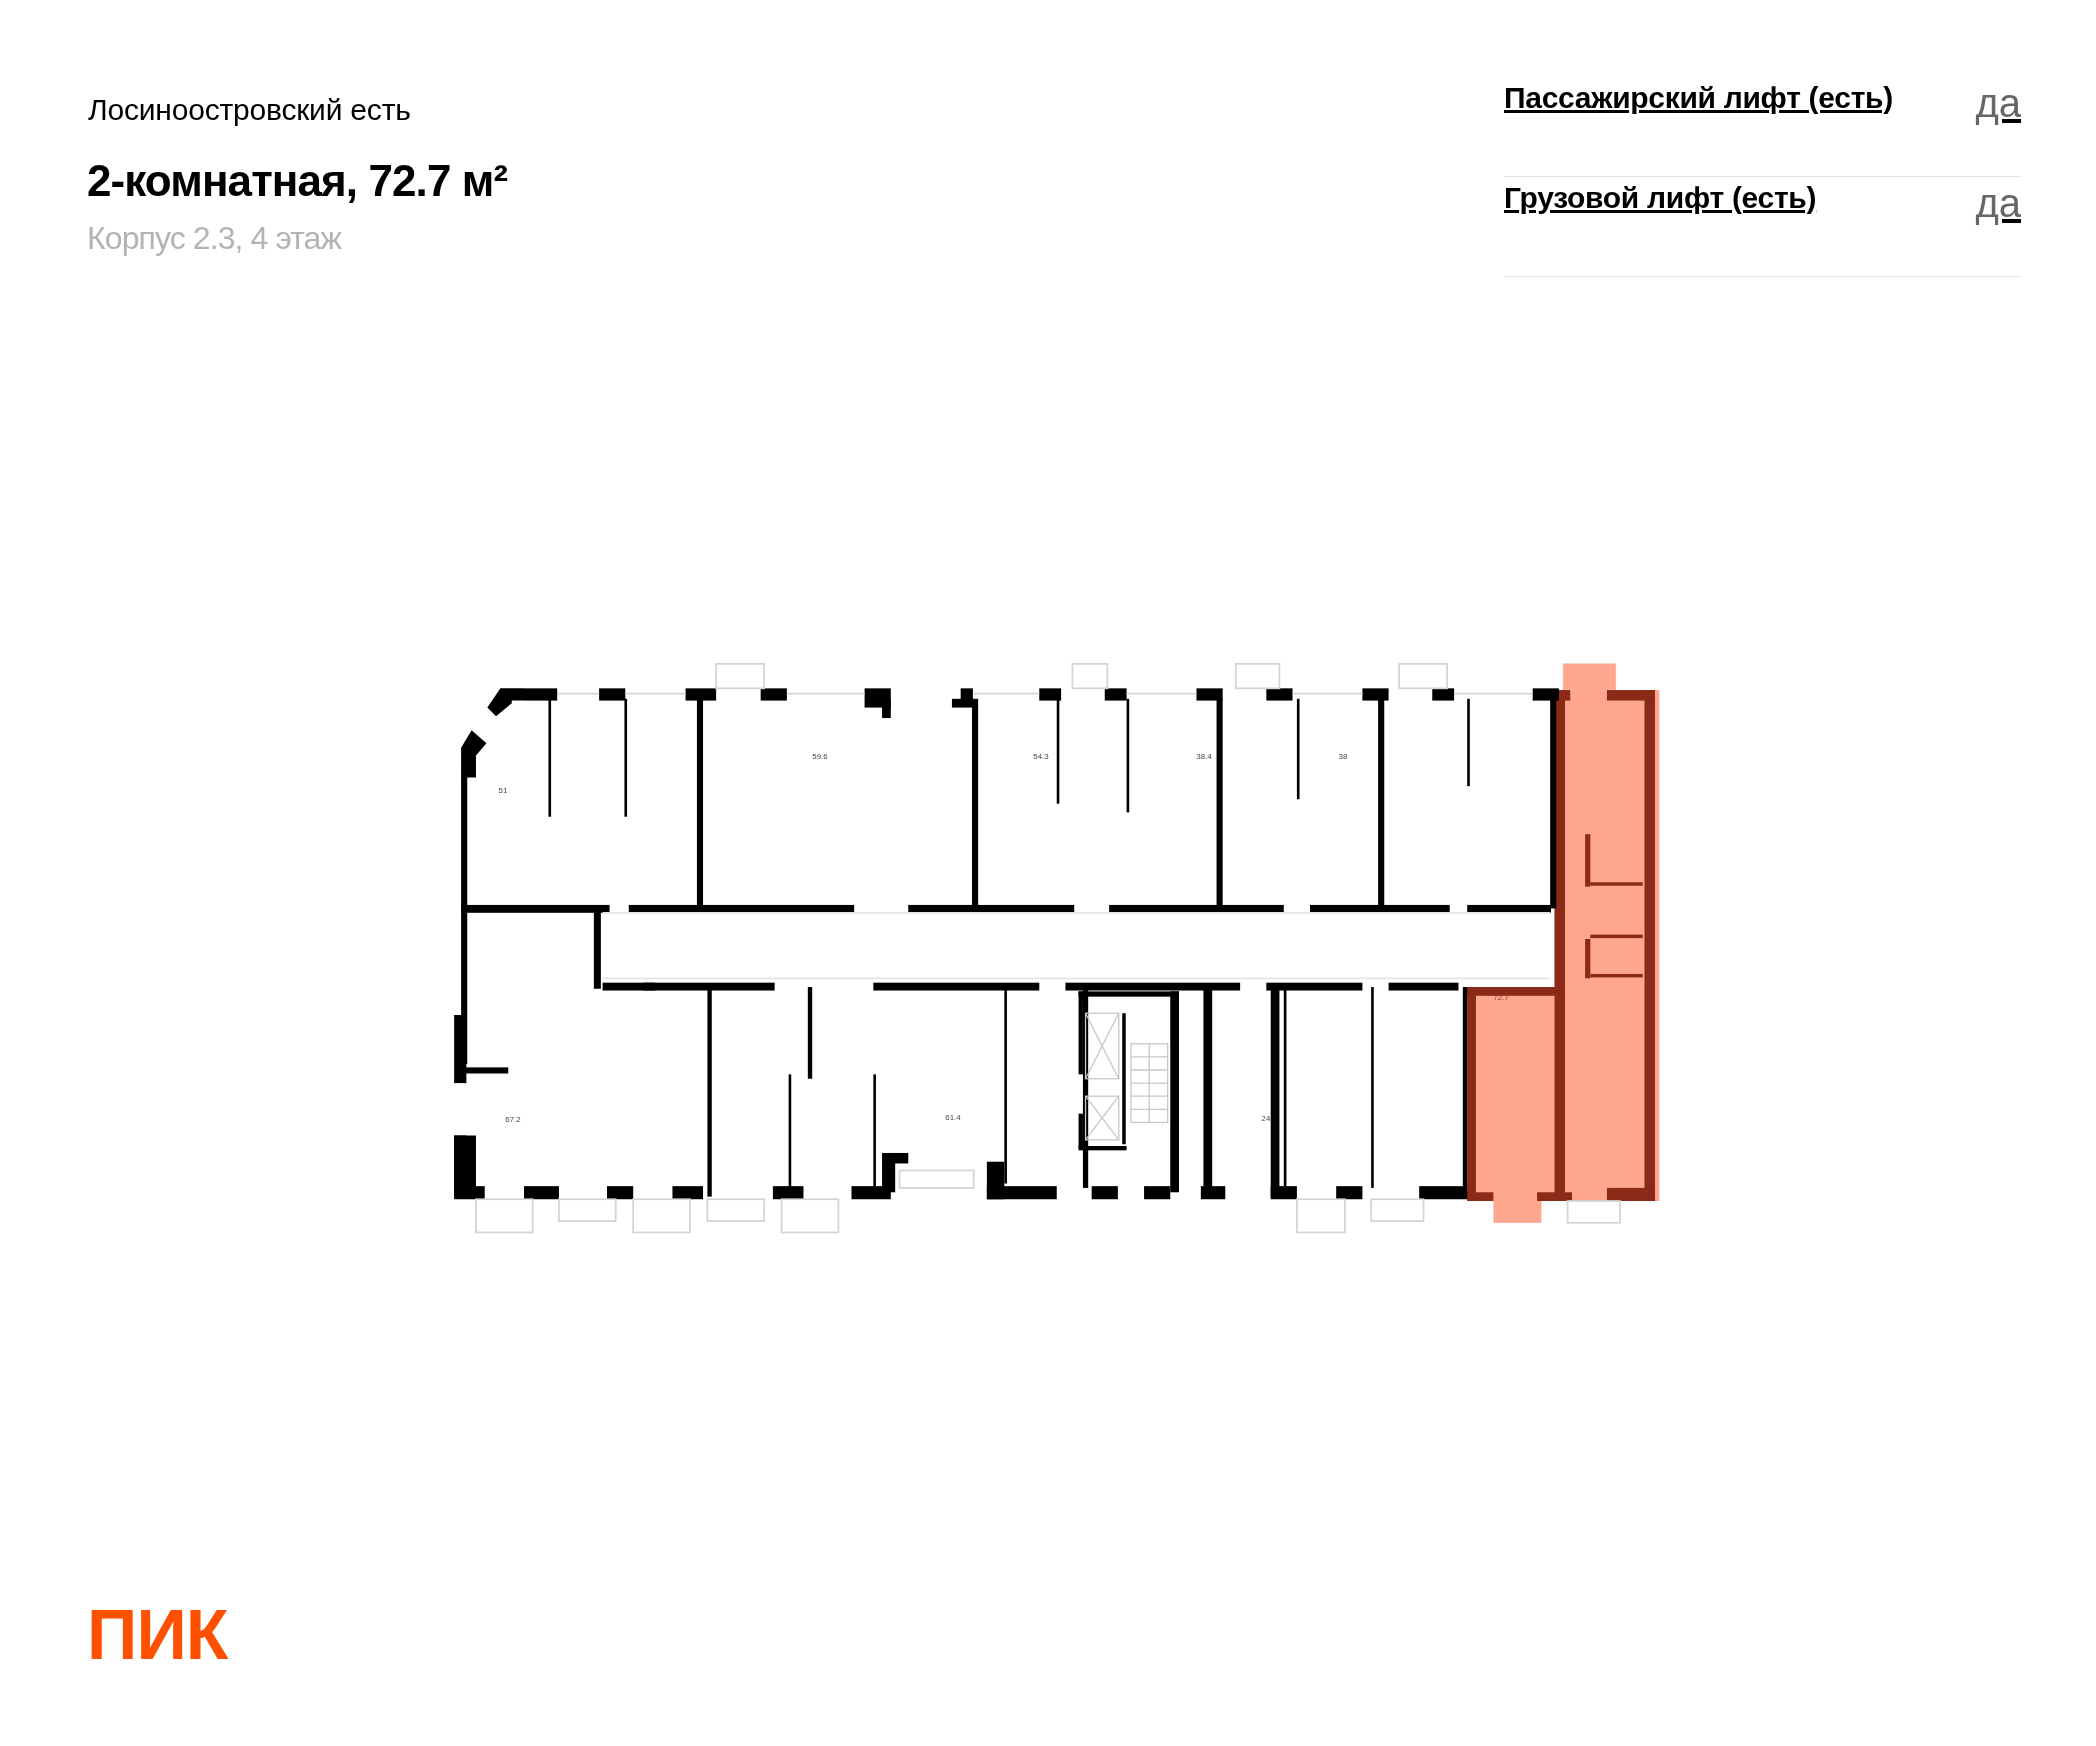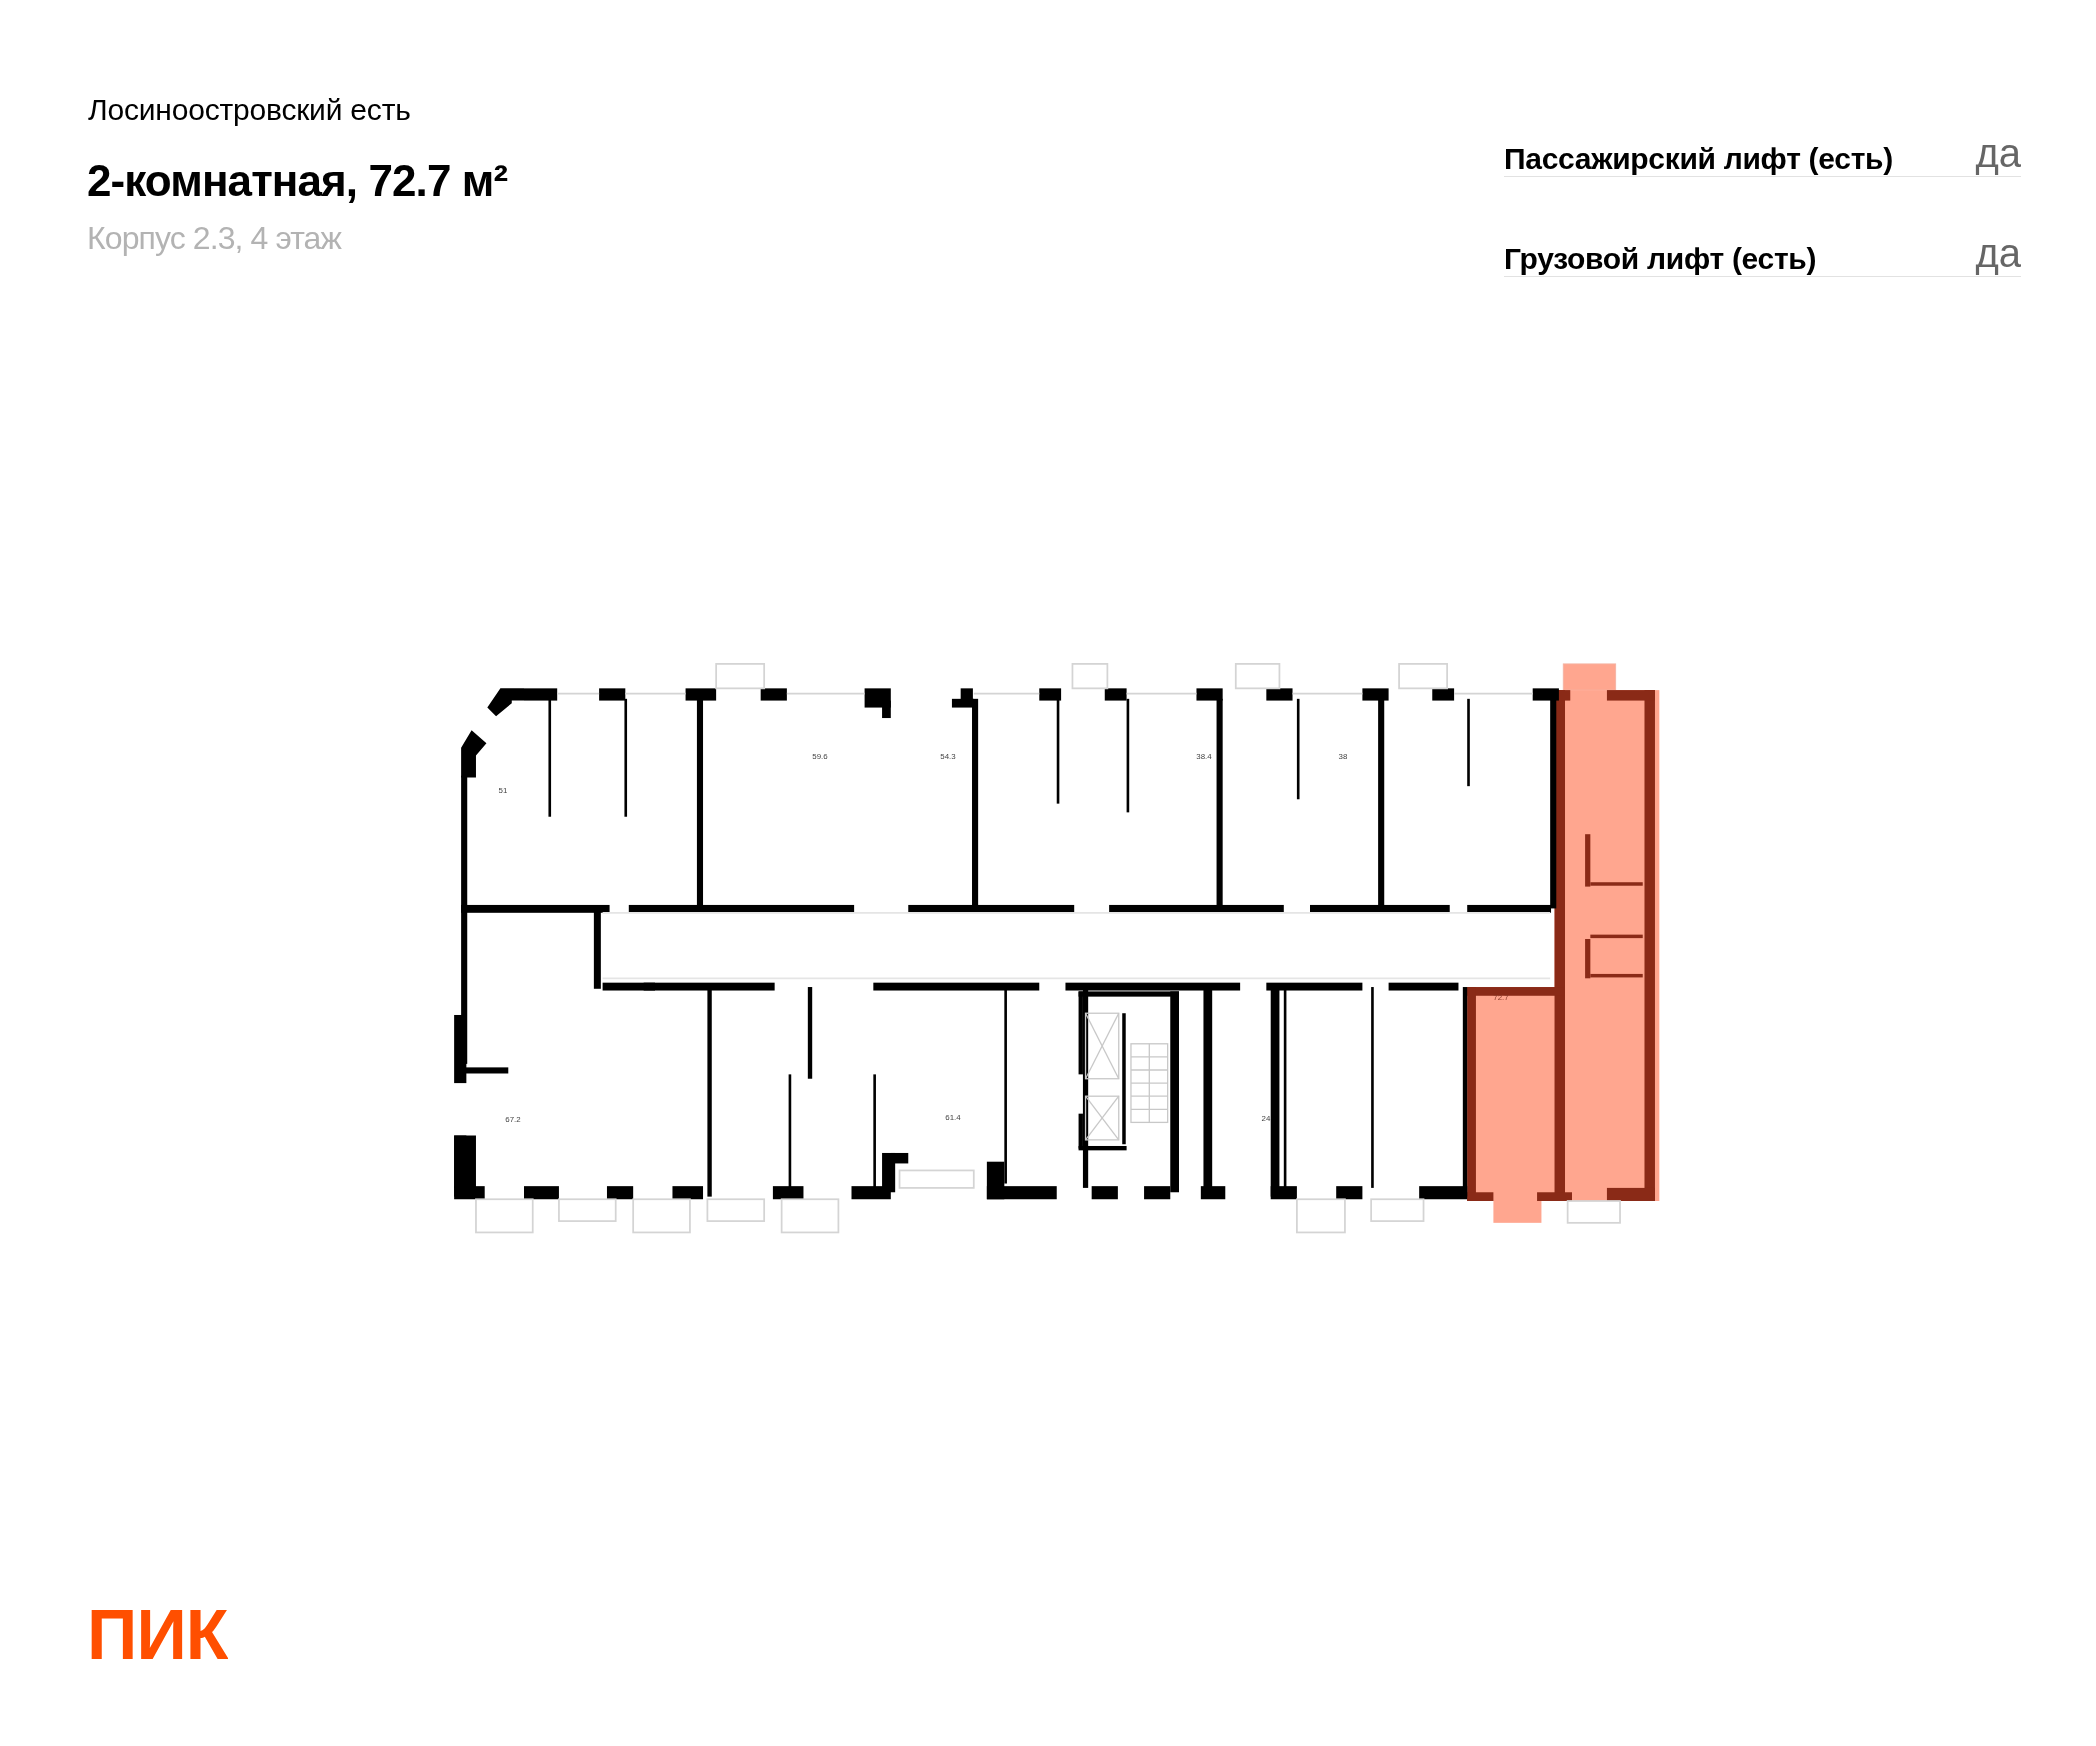--- a/index.html
+++ b/index.html
@@ -4,21 +4,21 @@
 <style>
   html, body { margin: 0; padding: 0; background: #ffffff; }
   body { width: 2096px; height: 1747px; position: relative; overflow: hidden;
          font-family: "Liberation Sans", "DejaVu Sans", sans-serif; color: #000; }
 
   .project-name { position: absolute; left: 88px; top: 91px; font-size: 30px; line-height: 38px; font-weight: 400; letter-spacing: -0.2px; }
   .unit-title { position: absolute; left: 87px; top: 155px; font-size: 44px; line-height: 52px; font-weight: 700; letter-spacing: -0.9px; }
   .unit-subtitle { position: absolute; left: 87px; top: 212px; font-size: 32px; line-height: 52px; font-weight: 400; color: #b3b3b3; letter-spacing: -0.9px; }
 
   .features { position: absolute; left: 1504px; top: 77px; width: 517px; }
-  .feature-row { display: flex; justify-content: space-between; align-items: flex-end; height: 100px; border-bottom: 1.7px solid #e2e2e2; box-sizing: border-box; padding-top: 3.5px; }
+  .feature-row { display: flex; justify-content: space-between; align-items: flex-start; height: 100px; border-bottom: 1.7px solid #e2e2e2; box-sizing: border-box; padding-top: 3.5px; text-decoration: underline; }
   .feature-label { font-size: 30px; font-weight: 700; letter-spacing: -0.3px; }
   .feature-value { font-size: 40px; color: #666; }
 
   .logo { position: absolute; left: 87px; top: 1607px; font-size: 70px; line-height: 56px; font-weight: 900; color: #ff4f00; letter-spacing: -0.9px; height: 56px; overflow: hidden; }
   .plan { position: absolute; left: 0; top: 0; width: 2096px; height: 1747px; pointer-events: none; }
   .plan svg { position: absolute; left: 0; top: 0; }
   .area-label { position: absolute; font-size: 7.9px; color: #444; transform: translate(-50%, -50%); }
   .area-label.sel { color: #8a3a2a; }
 </style>
 </head>
@@ -190,21 +190,21 @@
       <line x1="1295" y1="1225" x2="1337" y2="1225"></line>
       <line x1="1295" y1="1240" x2="1337" y2="1240"></line>
       <line x1="1295" y1="1255" x2="1337" y2="1255"></line>
       <line x1="1295" y1="1270" x2="1337" y2="1270"></line>
       <line x1="1316" y1="1195" x2="1316" y2="1285"></line>
     </g>
   </svg>
 
   <span class="area-label" style="left:503px; top:790px;">51</span>
   <span class="area-label" style="left:820px; top:756px;">59.6</span>
-  <span class="area-label" style="left:948px; top:756px;">54.3</span>
+  <span class="area-label" style="left:1041px; top:756px;">54.3</span>
   <span class="area-label" style="left:1204px; top:756px;">38.4</span>
   <span class="area-label" style="left:1343px; top:756px;">38</span>
   <span class="area-label" style="left:513px; top:1119px;">67.2</span>
   <span class="area-label" style="left:953px; top:1117px;">61.4</span>
   <span class="area-label" style="left:1266px; top:1118px;">24</span>
   <span class="area-label sel" style="left:1501px; top:997px; top:997px;">72.7</span>
 </div>
 
 <div class="logo">ПИК</div>
 

